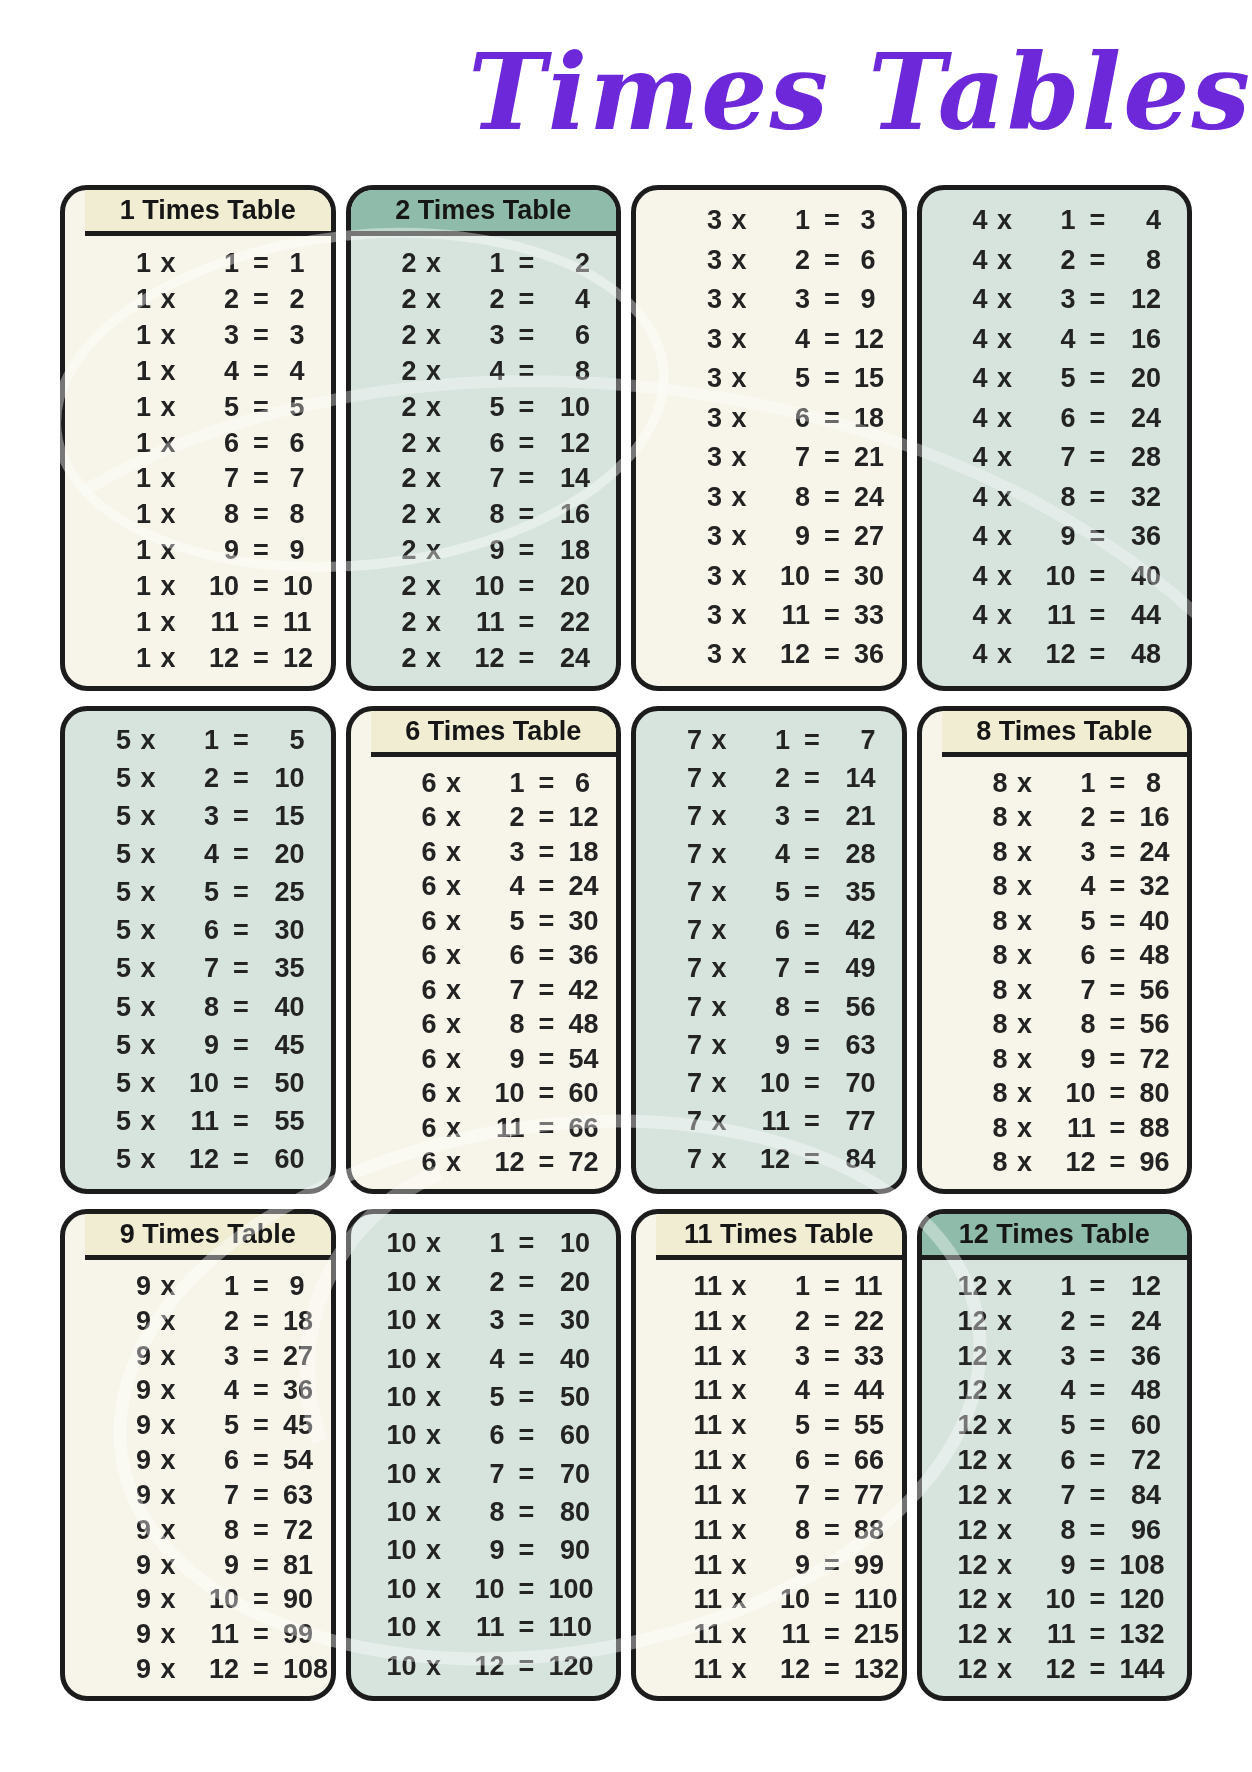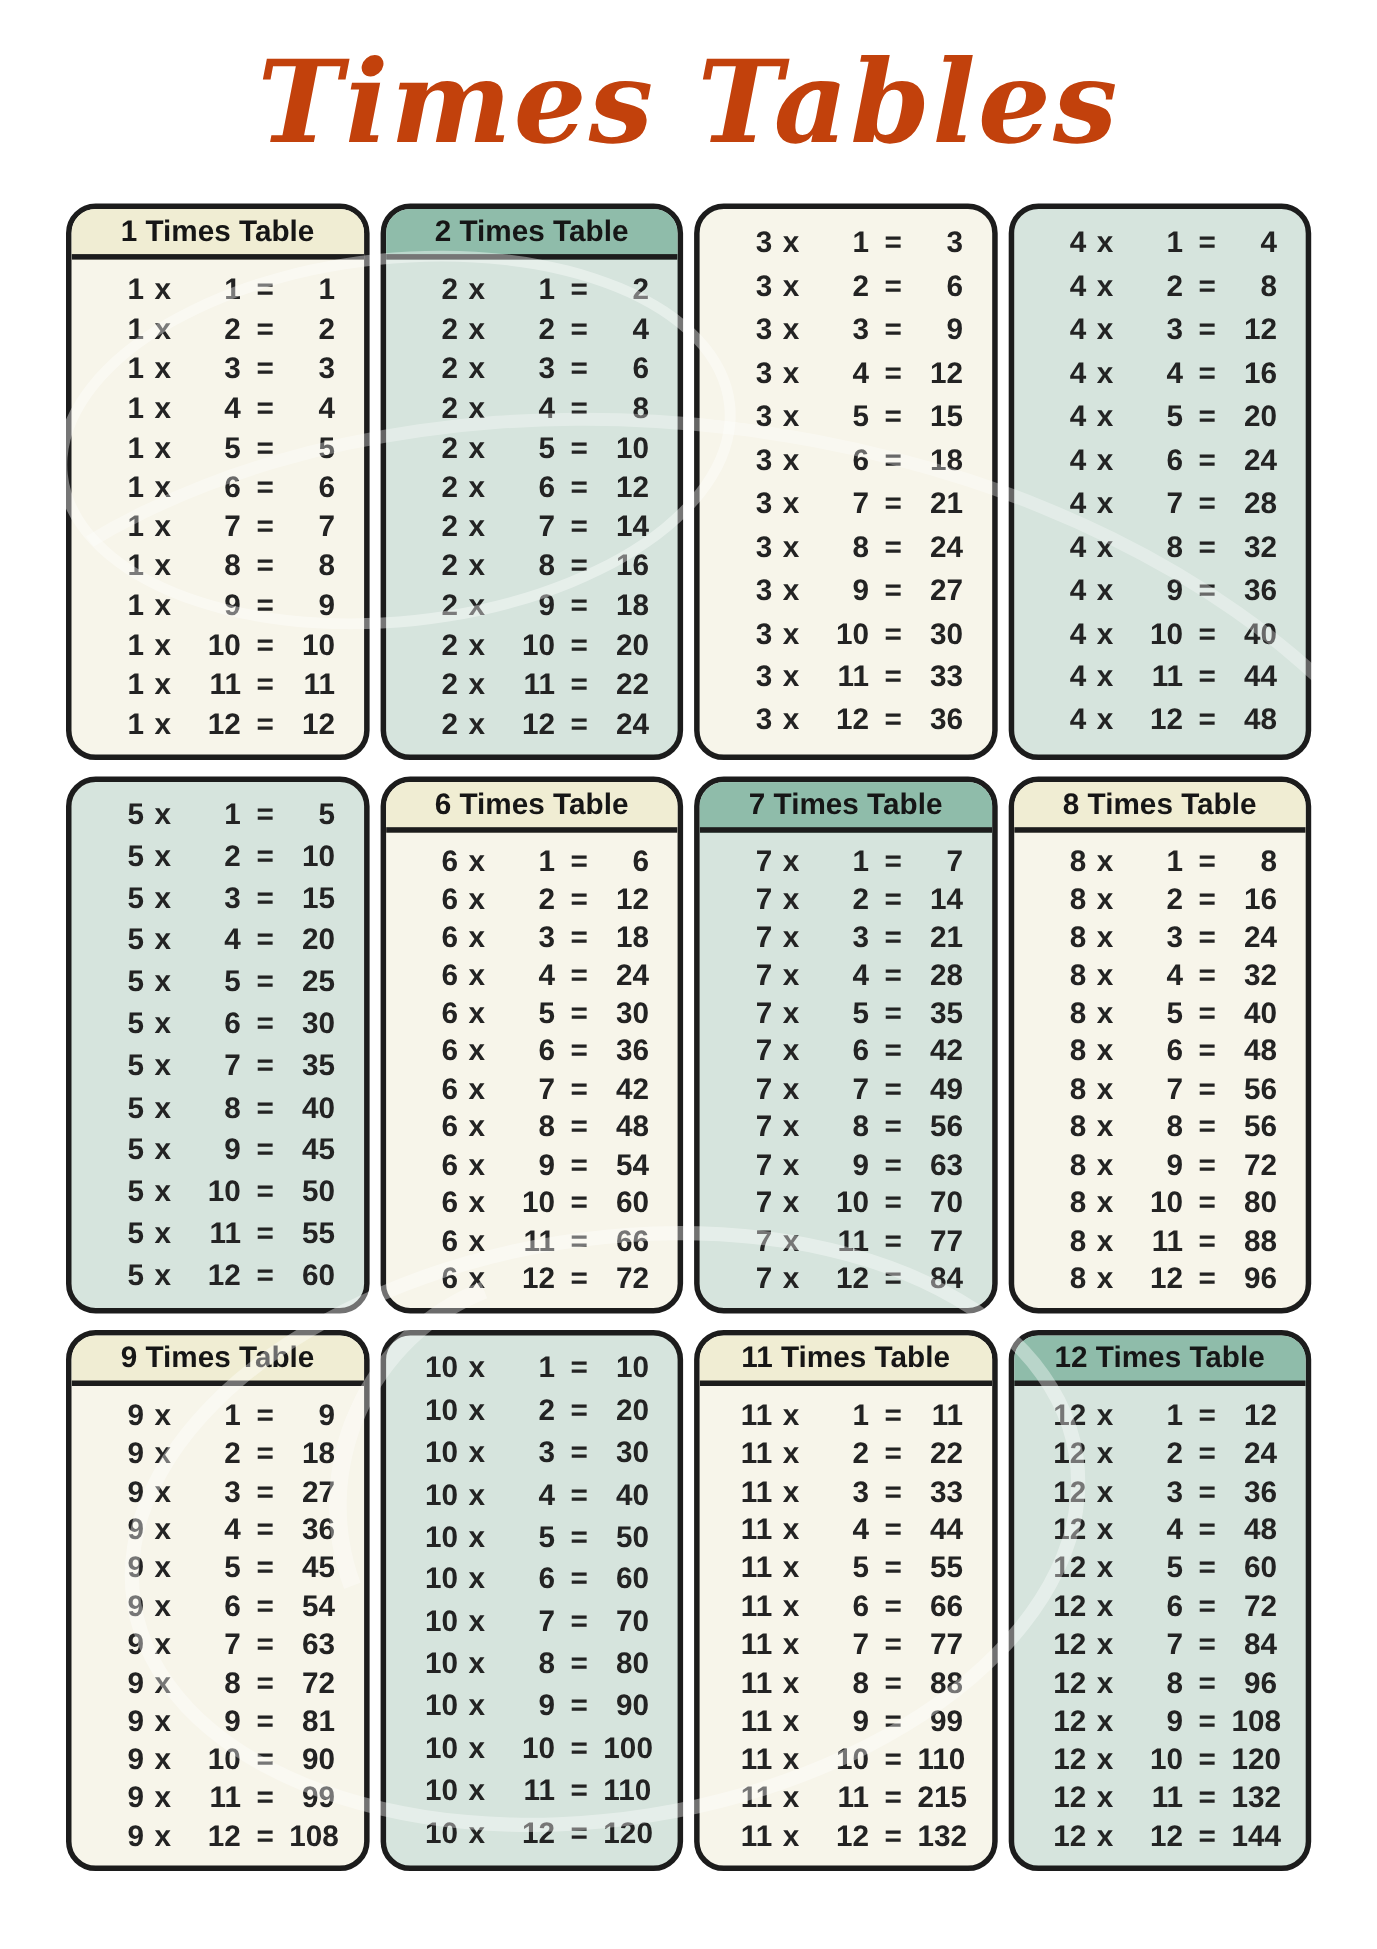--- a/index.html
+++ b/index.html
@@ -11,41 +11,41 @@
   html,body{width:1252px; height:1772px;}
   body{
     position:relative;
     background:var(--page-bg);
     font-family:"Liberation Sans", sans-serif;
     color:var(--text);
     overflow:hidden;
   }
   .poster-title{
     position:absolute; top:28px; left:0; right:0;
-    text-align:center;
+    text-align:right;
     font-family:"DejaVu Serif", serif;
     font-style:italic; font-weight:700;
     font-size:104px; line-height:1.25;
-    color:#c2410c;
+    color:#6d28d9;
     letter-spacing:2px;
   }
   .grid{
     position:absolute; left:60px; top:185px; width:1132px;
     display:grid;
     grid-template-columns:repeat(4, 1fr);
     grid-template-rows:506px 488px 492px;
     column-gap:10px; row-gap:15px;
   }
   .card{
     border:5px solid var(--border);
     border-radius:27px;
     overflow:hidden;
     display:flex; flex-direction:column;
   }
-  .card.cream{background:var(--cream-body);}
+  .card.cream{background:var(--cream-body);padding-left:20px;}
   .card.cream .card-header{background:var(--cream-header);}
   .card.teal{background:var(--teal-body);}
   .card.teal .card-header{background:var(--teal-header);}
   .card-header{
     border-bottom:5px solid var(--border);
     height:46px; flex:0 0 auto;
     display:flex; align-items:center; justify-content:center;
     font-size:27px; font-weight:700; color:#161616;
   }
   .card-body{
@@ -631,21 +631,20 @@
         <div class="equation">
           <span class="a">6</span>
           <span class="op">x</span>
           <span class="b">12</span>
           <span class="eq">=</span>
           <span class="r">72</span>
         </div>
       </div>
     </section>
     <section class="card teal">
-      <div class="card-header">7 Times Table</div>
       <div class="card-body">
         <div class="equation">
           <span class="a">7</span>
           <span class="op">x</span>
           <span class="b">1</span>
           <span class="eq">=</span>
           <span class="r">7</span>
         </div>
         <div class="equation">
           <span class="a">7</span>

